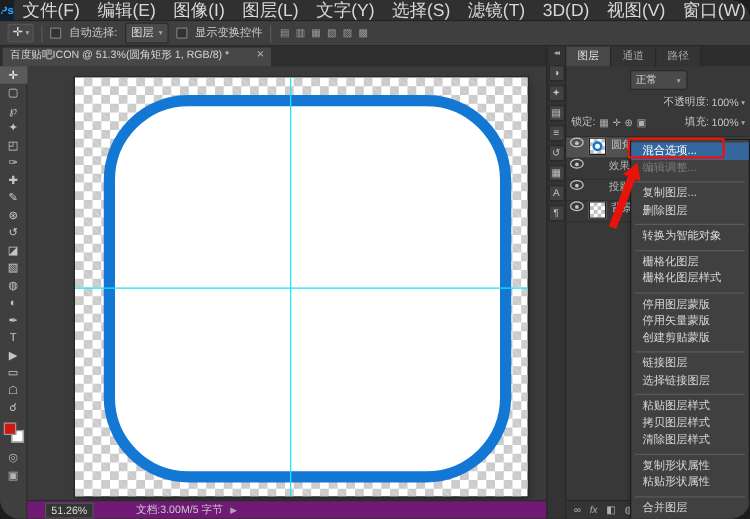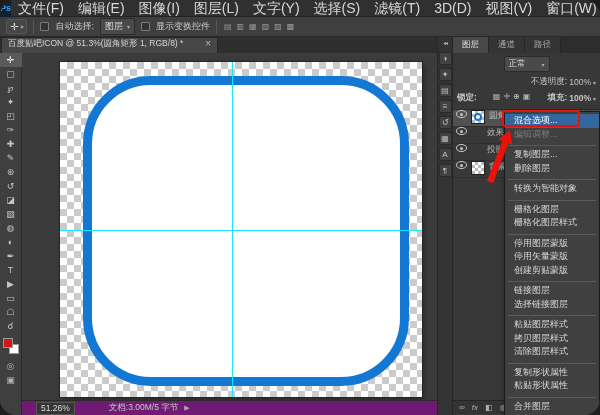--- a/index.html
+++ b/index.html
@@ -82,21 +82,21 @@
 
   
   #rightpanels { position:absolute; left:452px; top:37px; width:148px; height:378px; background:#383838;
     border-left:1px solid #262626; z-index:4; font-size:8.5px; color:#c5c5c5; }
   #panel-tabs { display:flex; height:16px; background:#2d2d2d; align-items:flex-end; }
   .ptab { padding:2px 9px; color:#a8a8a8; background:#343434; border-right:1px solid #262626; }
   .ptab.active { background:#484848; color:#e2e2e2; }
   #blend-row { display:flex; align-items:center; gap:4px; padding:3px 4px 2px;flex-direction:column; }
   #blend-dd { width:46px; justify-content:space-between; }
   .right-group { margin-left:auto; display:flex; align-items:center; gap:2px; }
-  #lock-row { display:flex; align-items:flex-start; gap:16px; padding:2px 4px;font-weight:bold; }
+  #lock-row { display:flex; align-items:center; gap:3px; padding:2px 4px; }
   .lock-icon { color:#b0b0b0; font-size:8px; }
   #layer-list { margin-top:3px; border-top:1px solid #2c2c2c; }
   .layer-row { height:17px; display:flex; align-items:flex-start; gap:4px; padding:0 3px;
     border-bottom:1px solid #2f2f2f; }
   .layer-row.selected { background:#515151; }
   .eye { width:11px; height:8px; border:1px solid #c5c5c5; border-radius:50%; position:relative; flex:none; }
   .eye::after { content:''; position:absolute; left:3px; top:1.5px; width:3px; height:3px;
     border-radius:50%; background:#c5c5c5; }
   .thumb { width:14px; height:14px; flex:none; display:none; border:1px solid #1f1f1f;
     background-color:#fff;

